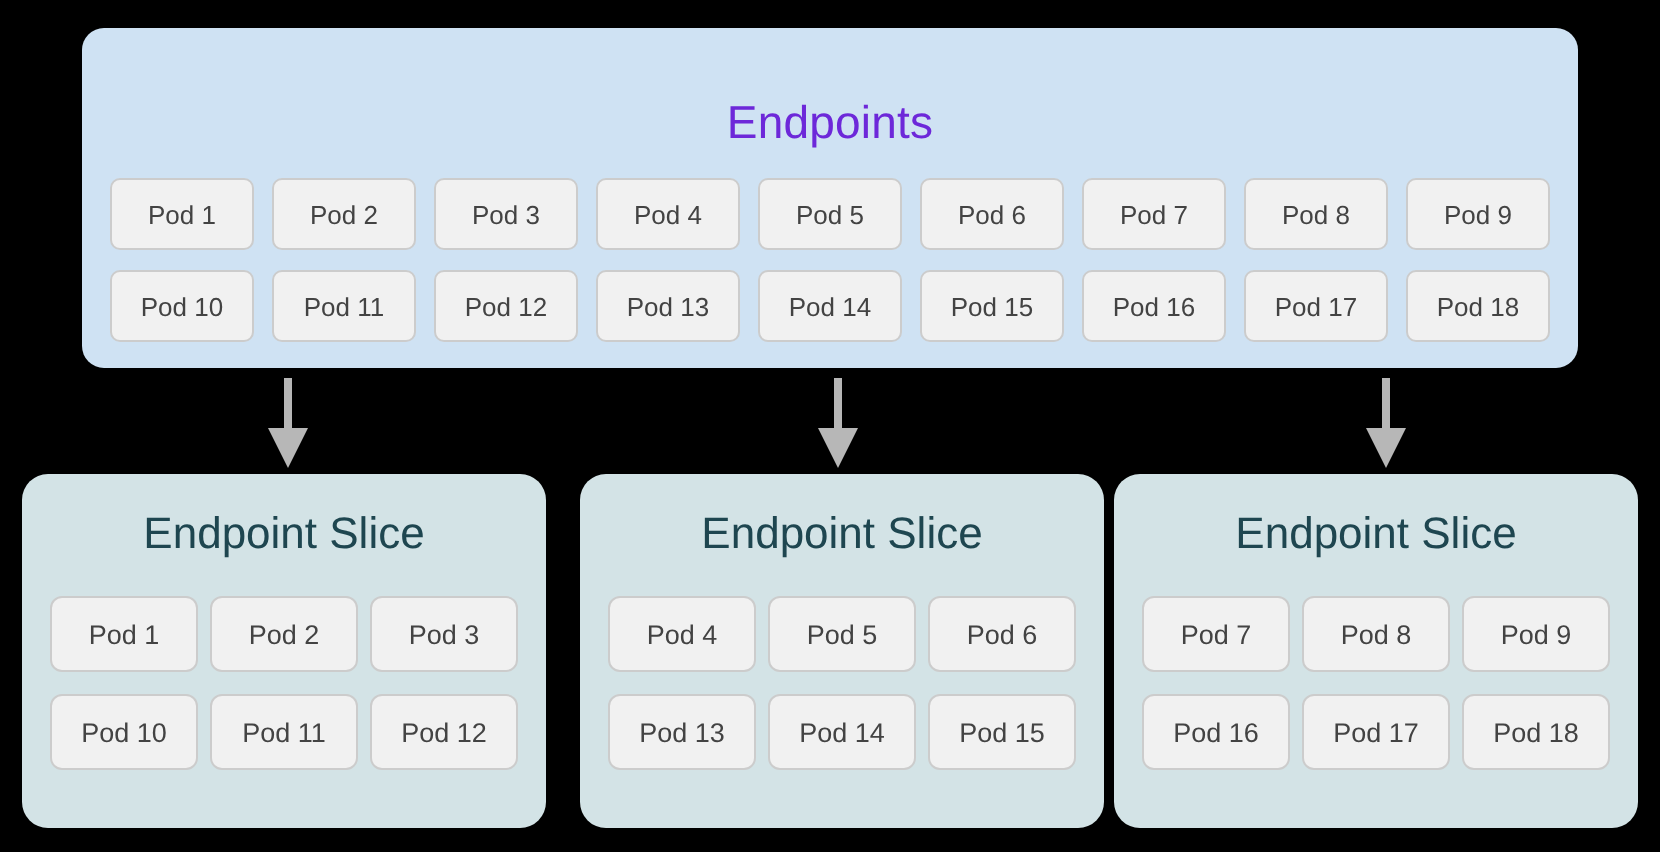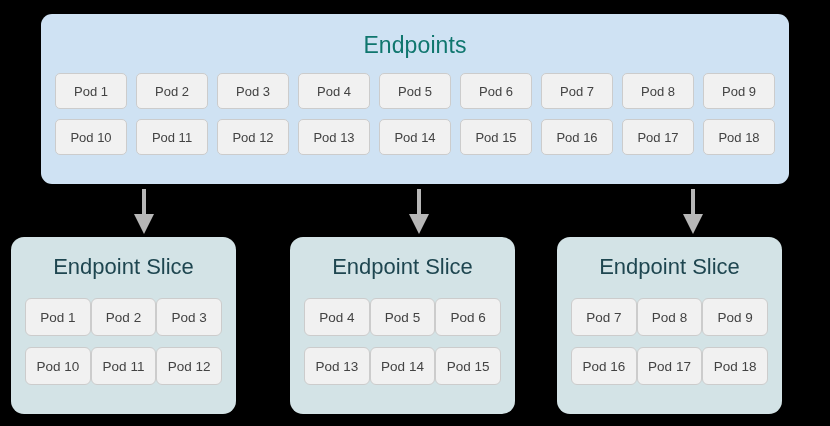--- a/index.html
+++ b/index.html
@@ -28,24 +28,24 @@
     top: 14px;
     width: 748px;
     height: 170px;
     background: #cfe2f3;
     border-radius: 11px;
     box-shadow: 2px 3px 4px rgba(0,0,0,0.35);
     box-sizing: border-box;
   }
   .endpoints-title {
     text-align: center;
-    color: #0f766e;
+    color: #6d28d9;
     font-size: 23px;
     line-height: 23px;
-    padding-top: 20px;
+    padding-top: 36px;
     letter-spacing: 0.1px;
     font-weight: 400;
   }
 
   .pod-grid-top {
     margin-top: 16px;
     padding: 0 14px;
     display: flex;
     flex-direction: column;
     gap: 10px;
@@ -74,21 +74,21 @@
     top: 189px;
     width: 26px;
     height: 46px;
   }
   .arrow svg { display: block; }
 
   
   .slice-box {
     position: absolute;
     top: 237px;
-    width: 225px;
+    width: 262px;
     height: 177px;
     background: #d3e3e6;
     border-radius: 13px;
     box-shadow: 2px 3px 4px rgba(0,0,0,0.35);
     box-sizing: border-box;
   }
   .slice-box.s1 { left: 11px; }
   .slice-box.s2 { left: 290px; }
   .slice-box.s3 { left: 557px; }
 

